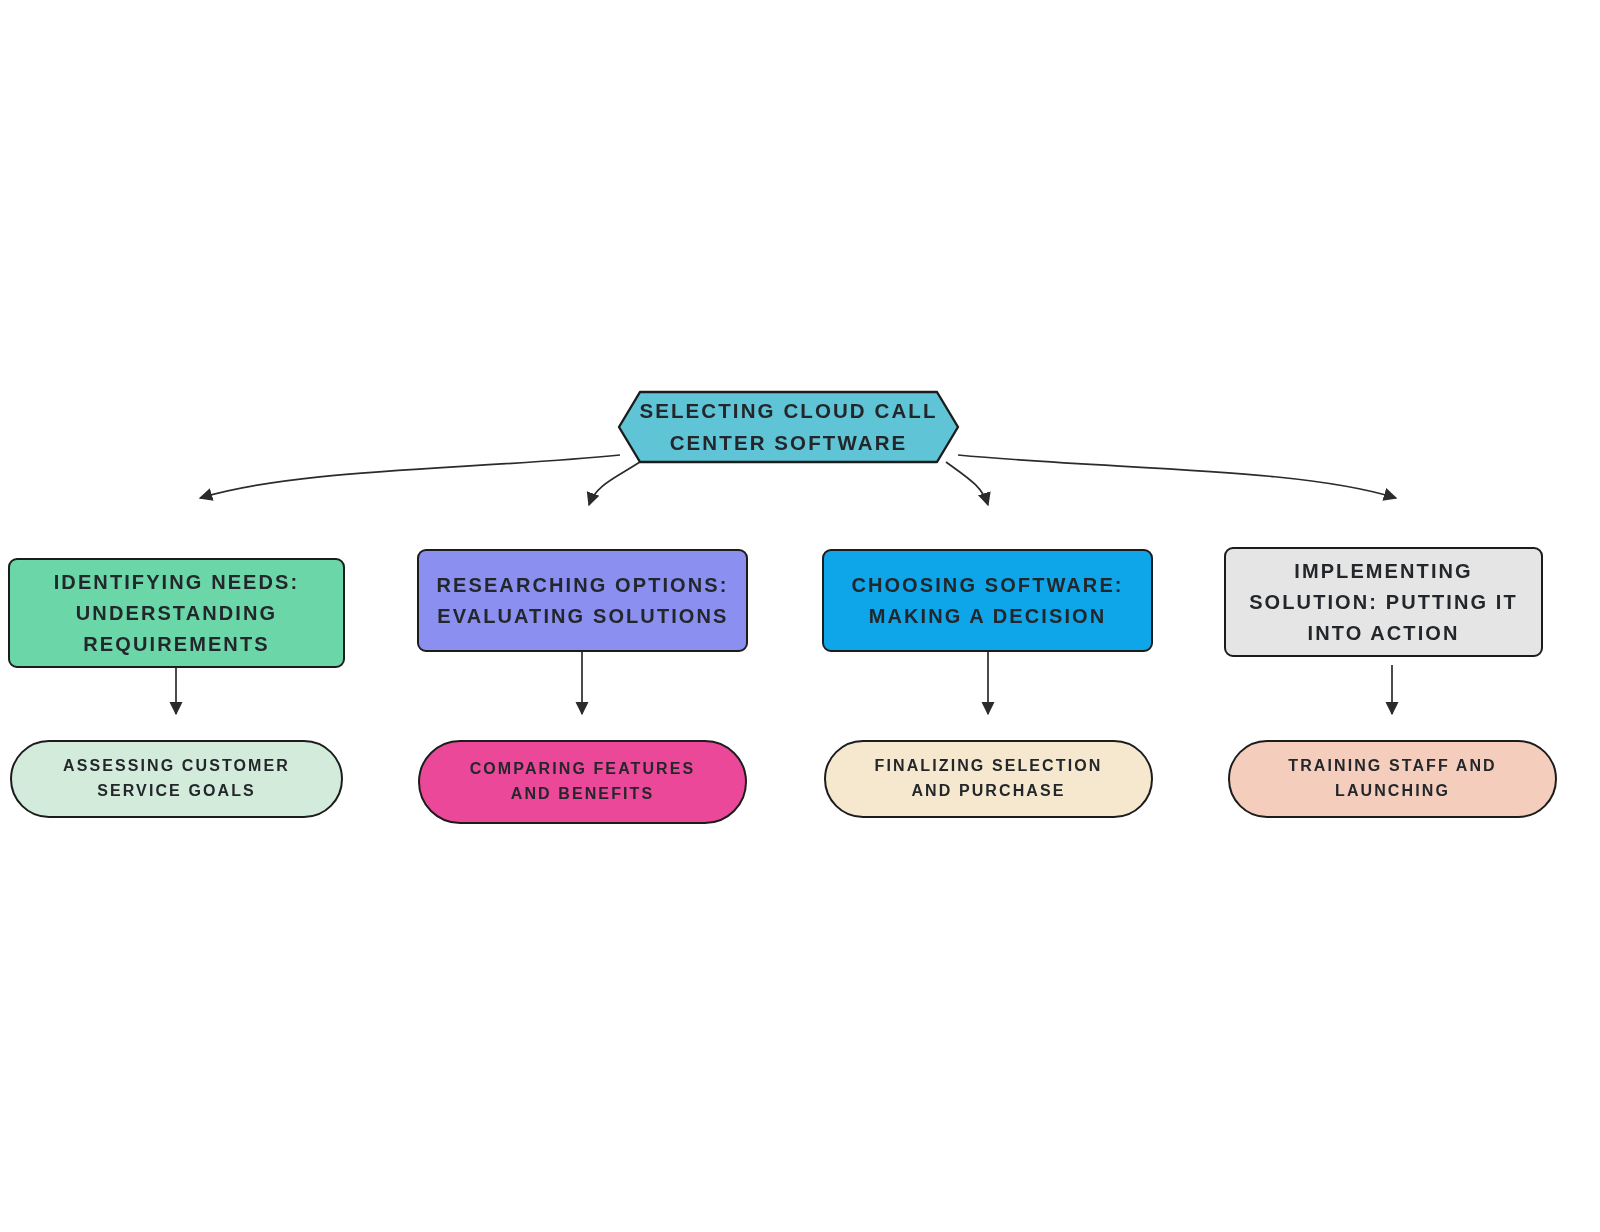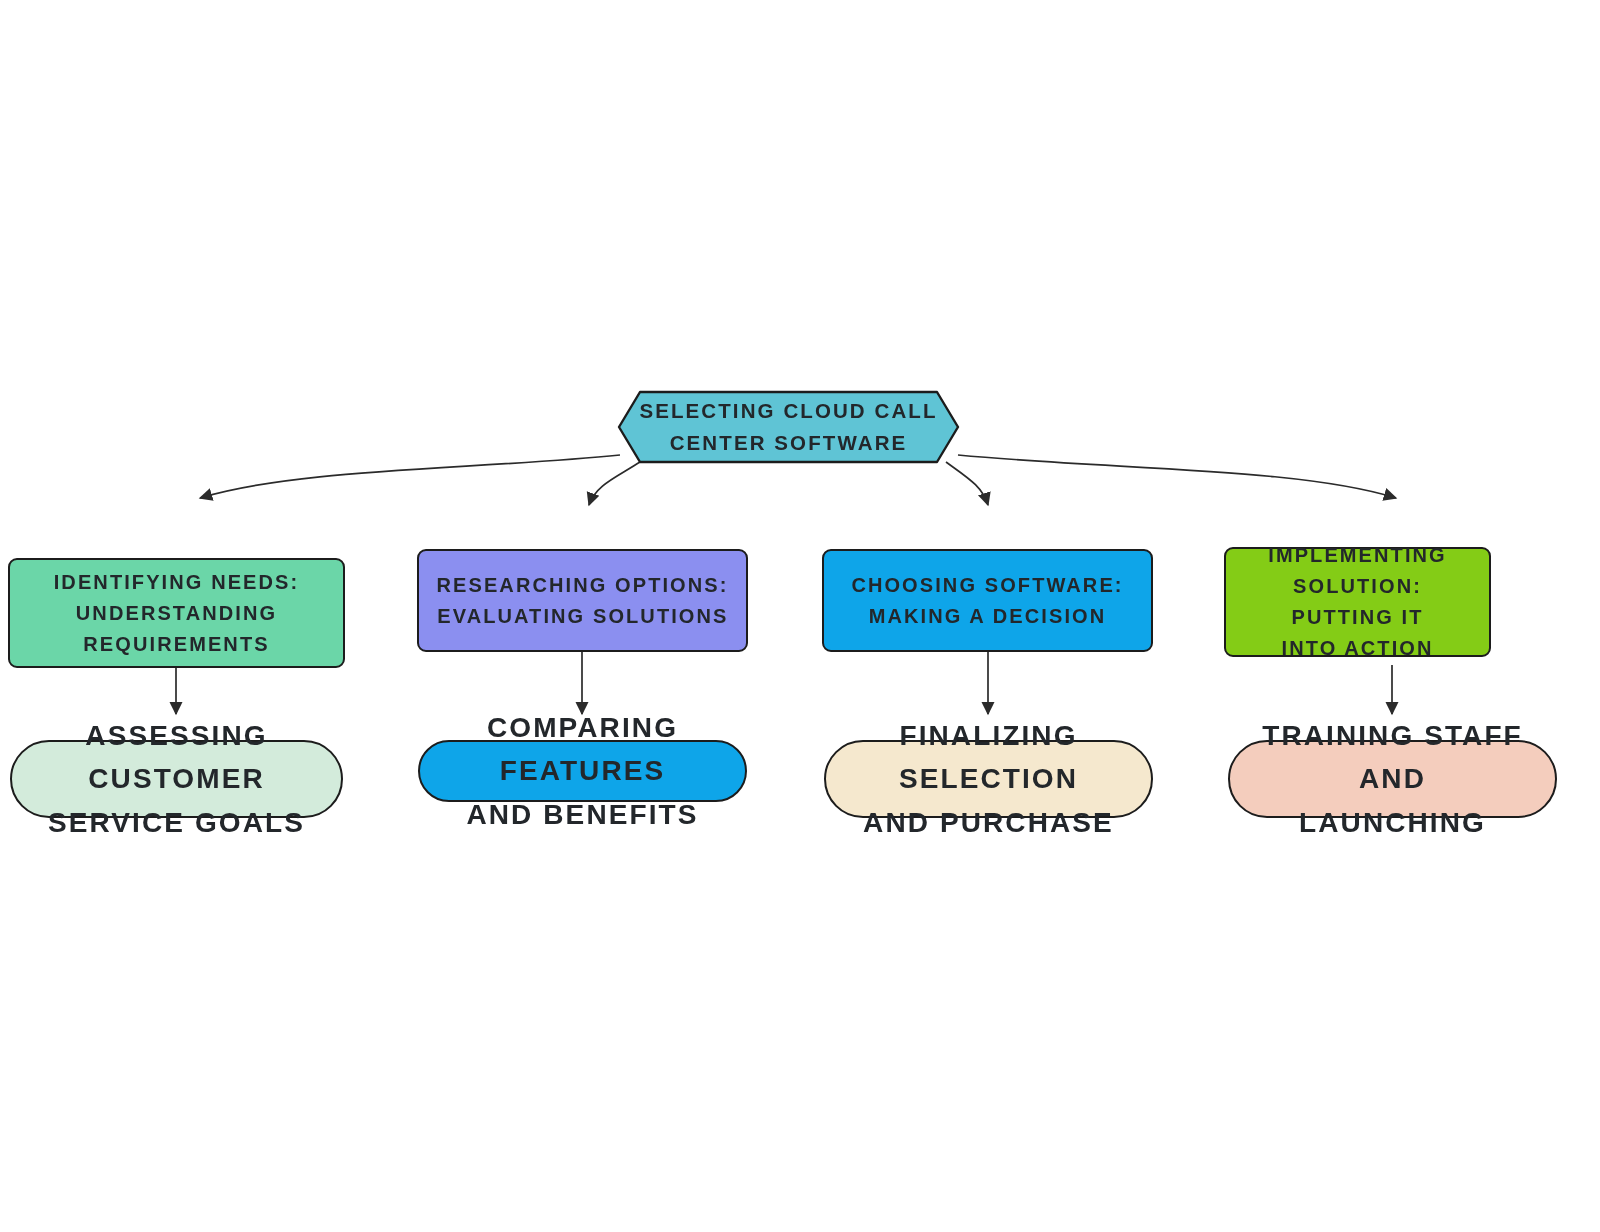--- a/index.html
+++ b/index.html
@@ -75,21 +75,21 @@
   }
 
   
   .node-stadium {
     border: 2px solid #1c1c1c;
     border-radius: 999px;
   }
 
   .fs-root   { font-size: 20.5px; }
   .fs-lvl1   { font-size: 20px; }
-  .fs-lvl2   { font-size: 28px; }
+  .fs-lvl2   { font-size: 16px; }
 </style>
 </head>
 <body>
 
 <div id="diagram-canvas">
 
   <svg id="edge-layer" viewBox="0 0 1600 1232">
     <defs>
       <marker id="arrowhead" markerWidth="9" markerHeight="9" refX="7.2" refY="4.5" orient="auto" markerUnits="strokeWidth">
         <path d="M0,0.6 L8,4.5 L0,8.4 z" fill="#2b2b2b"></path>
@@ -127,32 +127,32 @@
   <div class="node node-rect fs-lvl1" id="n-b2" style="left:417px; top:549px; width:331px; height:103px; background:#8B8FF0;text-align:right;">
     <span class="node-label">Researching Options:
 Evaluating Solutions</span>
   </div>
 
   <div class="node node-rect fs-lvl1" id="n-b3" style="left:822px; top:549px; width:331px; height:103px; background:#0ea5e9;">
     <span class="node-label">Choosing Software:
 Making a Decision</span>
   </div>
 
-  <div class="node node-rect fs-lvl1" id="n-b4" style="left:1224px; top:547px; width:267px; height:110px; background:#84cc16;">
+  <div class="node node-rect fs-lvl1" id="n-b4" style="left:1224px; top:547px; width:319px; height:110px; background:#e5e5e5;">
     <span class="node-label">Implementing
 Solution: Putting It
 Into Action</span>
   </div>
 
   <div class="node node-stadium fs-lvl2" id="n-c1" style="left:10px; top:740px; width:333px; height:78px; background:#D3EBDB;">
     <span class="node-label">Assessing Customer
 Service Goals</span>
   </div>
 
-  <div class="node node-stadium fs-lvl2" id="n-c2" style="left:418px; top:740px; width:329px; height:62px; background:#0ea5e9;">
+  <div class="node node-stadium fs-lvl2" id="n-c2" style="left:418px; top:740px; width:329px; height:84px; background:#ec4899;">
     <span class="node-label">Comparing Features
 and Benefits</span>
   </div>
 
   <div class="node node-stadium fs-lvl2" id="n-c3" style="left:824px; top:740px; width:329px; height:78px; background:#F5E8CE;">
     <span class="node-label">Finalizing Selection
 and Purchase</span>
   </div>
 
   <div class="node node-stadium fs-lvl2" id="n-c4" style="left:1228px; top:740px; width:329px; height:78px; background:#F4CDBD;">

